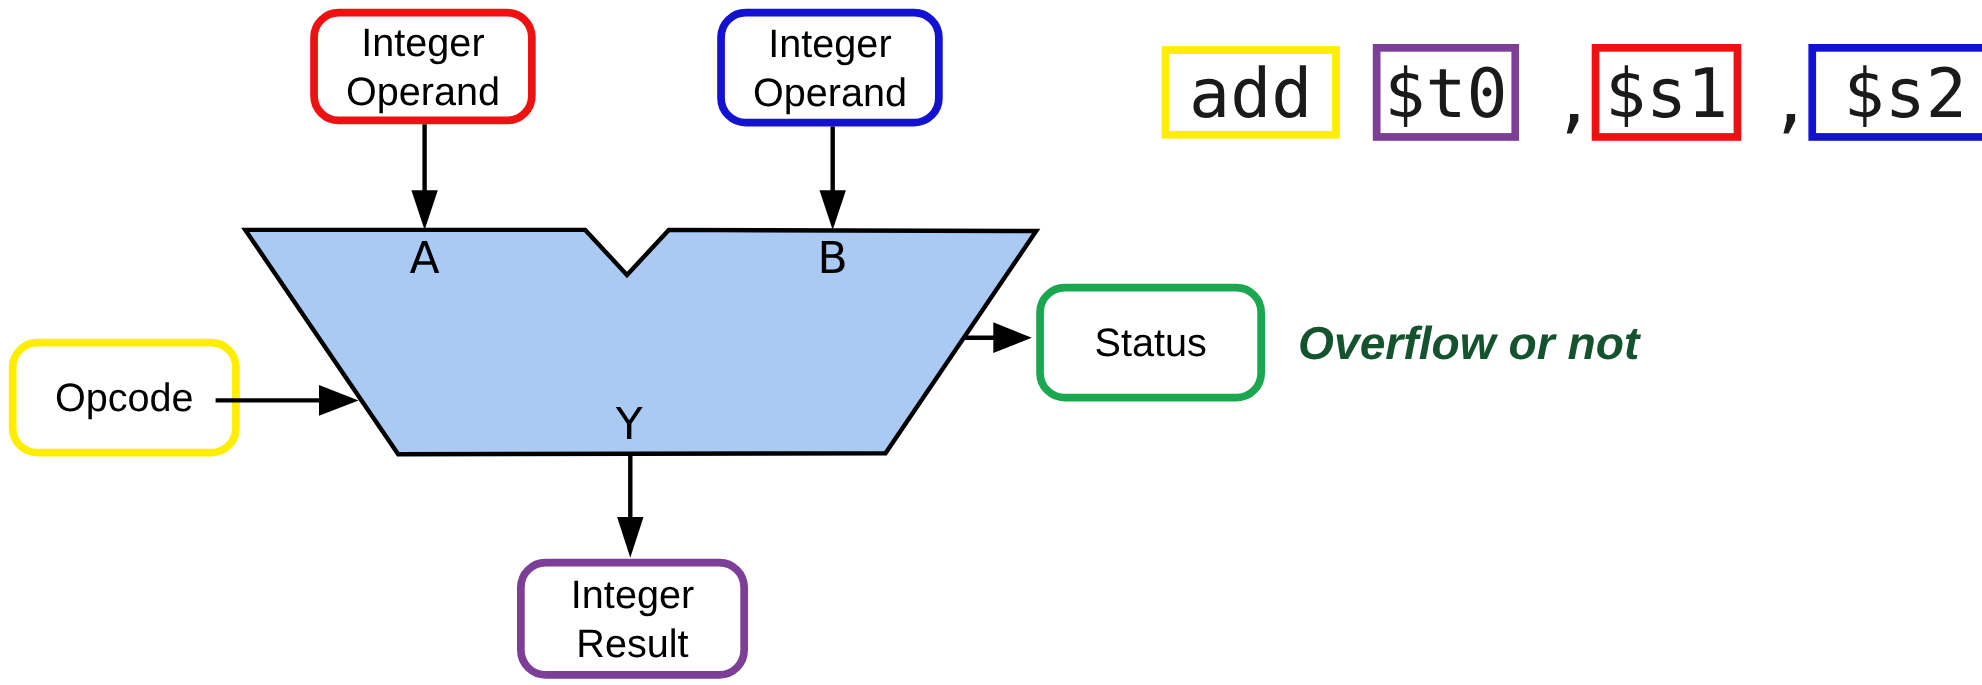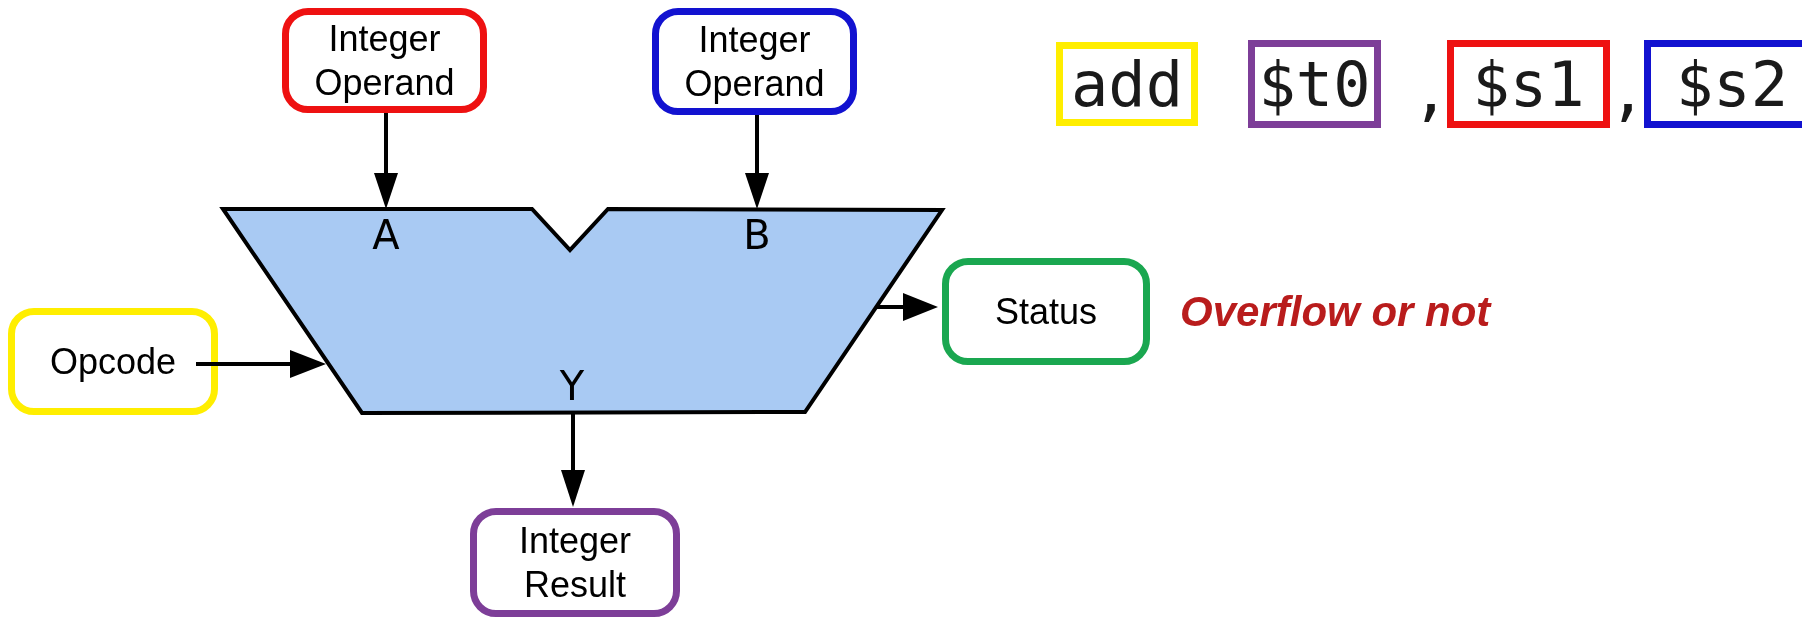--- a/index.html
+++ b/index.html
@@ -30,32 +30,32 @@
     position:absolute;transform:translateX(-50%);font-size:40px;color:#000;
     font-family:"DejaVu Sans",sans-serif;z-index:3;
   }
   #port-a{left:386px;top:212px;}
   #port-b{left:757px;top:212px;}
   #port-y{left:572px;top:363px;}
 
   
   #overflow-note{
     position:absolute;left:1180px;top:288px;font-size:42px;font-style:italic;
-    font-weight:700;color:#b91c1c;white-space:nowrap;
+    font-weight:700;color:#14532d;white-space:nowrap;
   }
 
   
   .tok{
     position:absolute;display:flex;align-items:center;justify-content:center;
     font-family:"DejaVu Sans Mono",monospace;font-size:62px;color:#1a1a1a;
     background:#fff;box-sizing:border-box;
   }
-  #tok-add{left:1056px;top:42px;width:142px;height:84px;}
+  #tok-add{left:1056px;top:42px;width:162px;height:84px;}
   #tok-t0 {left:1248px;top:40px;width:133px;height:88px;}
-  #tok-s1 {left:1447px;top:40px;width:163px;height:88px;}
+  #tok-s1 {left:1447px;top:40px;width:136px;height:88px;}
   #tok-s2 {left:1644px;top:40px;width:176px;height:88px;}
   .comma{
     position:absolute;top:40px;height:88px;display:flex;align-items:flex-end;
     font-family:"DejaVu Sans Mono",monospace;font-size:62px;color:#1a1a1a;
   }
   #comma-1{left:1412px;}
   #comma-2{left:1609px;}
 
   
   #shape-layer{position:absolute;left:0;top:0;width:1802px;height:623px;

